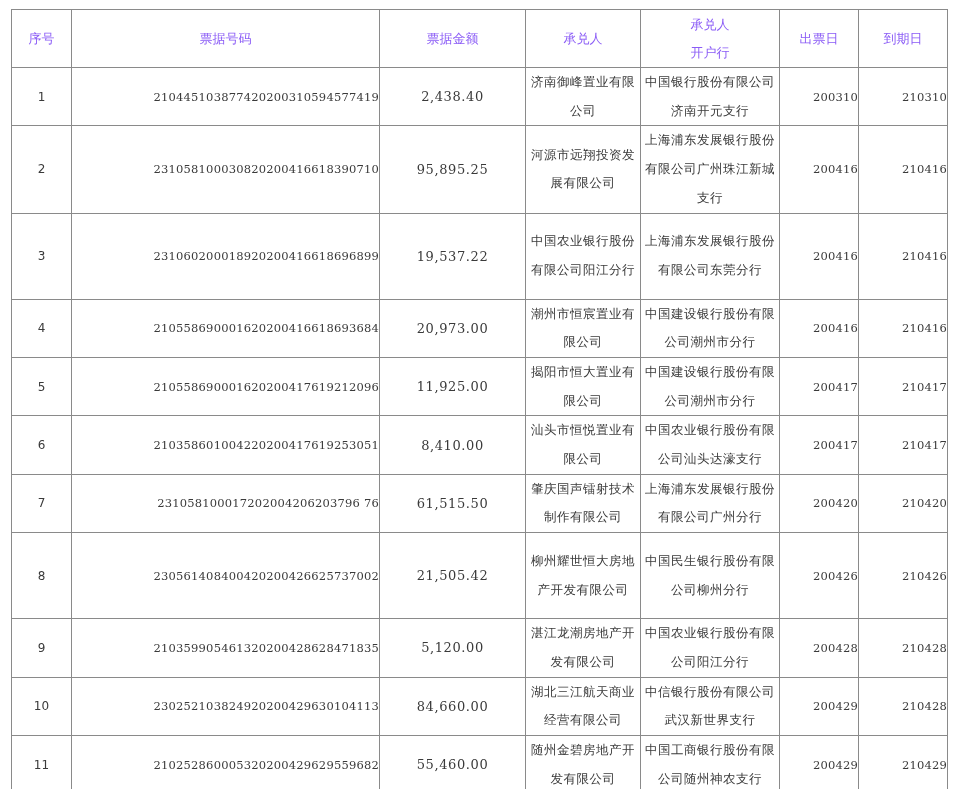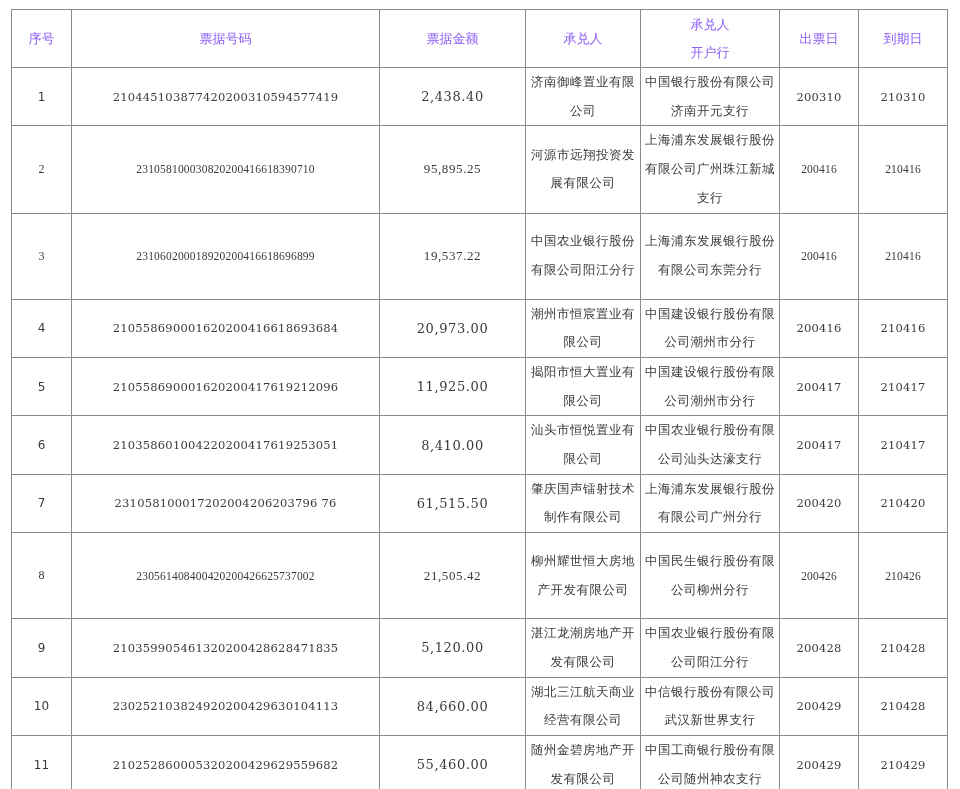--- a/index.html
+++ b/index.html
@@ -45,35 +45,36 @@
       height: 57px;
     }
     td {
       font-size: 12px;
       color: #3a3a3a;
     }
     td.mono {
       font-family: "DejaVu Serif", "Liberation Serif", serif;
       font-size: 11.5px;
       letter-spacing: 0.2px;
+      text-align: right;
     }
     td.amt {
       font-family: "DejaVu Serif", "Liberation Serif", serif;
       font-size: 13px;
       letter-spacing: 0.6px;
     }
     td.wrap {
       font-size: 12.5px;
       line-height: 28.7px;
       padding: 0 4px;
       letter-spacing: 0.5px;
       word-break: break-all;
     }
     tr.h2 td { height: 56px; }
-    tr.h3 td { height: 85px; font-family: Liberation Serif, serif; }
+    tr.h3 td { height: 85px; }
   </style>
 </head>
 <body>
 
 <div class="table-wrap">
   <table>
     <colgroup>
       <col class="c-seq">
         <col class="c-num">
         <col class="c-amt">

